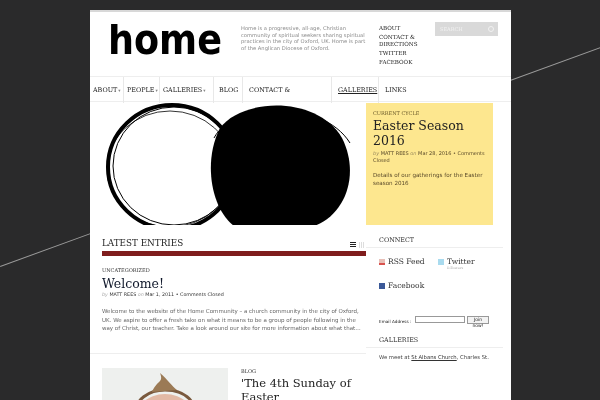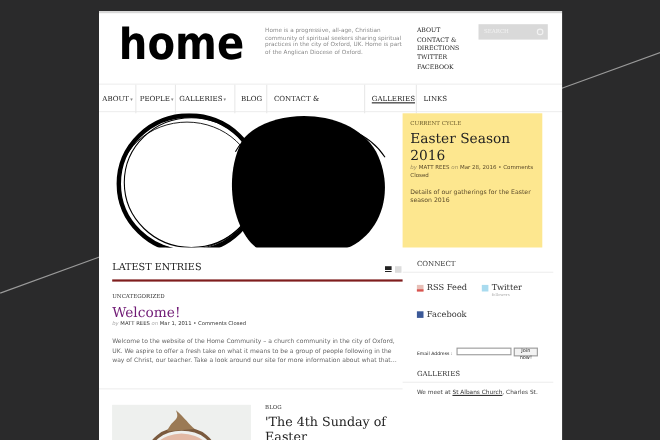--- a/index.html
+++ b/index.html
@@ -18,27 +18,27 @@
   .nav { position:absolute; left:0; top:66px; width:100%; height:26px; border-top:1px solid #eee; border-bottom:1px solid #eee; }
   .nav .item { position:absolute; top:0; height:26px; line-height:26px; font-family:"DejaVu Serif", serif; font-size:6.4px; color:#222; border-right:1px solid #e8e8e8; padding:0 3px; }
   .nav .chev { font-size:4.5px; color:#888; margin-left:1px; }
   .hero { position:absolute; left:12px; top:93px; width:264px; height:122px; }
   .featured { position:absolute; left:276px; top:93px; width:127px; height:122px; background:#fde78f; padding:6px 7px; }
   .f-cat { font-family:"DejaVu Serif", serif; font-size:5px; color:#6a5a2a; margin-top:1px; }
   .f-title { font-family:"DejaVu Serif", serif; font-size:12.5px; color:#222; margin-top:2px; line-height:15px; }
   .f-meta { font-size:5px; color:#5a4a2a; margin-top:2px; line-height:6.5px; }
   .f-meta i { color:#a09060; font-style:italic; }
   .f-excerpt { font-size:5.6px; color:#5a4a2a; margin-top:8px; line-height:8px; }
-  .latest-head { position:absolute; left:12px; top:226px; width:264px; height:20px; border-bottom:2px solid #7f1d1d; }
+  .latest-head { position:absolute; left:12px; top:226px; width:264px; height:20px; border-bottom:5px solid #7f1d1d; }
   .latest-title { font-family:"DejaVu Serif", serif; font-size:8.8px; color:#222; position:absolute; left:0; top:2px; }
   .view-list { position:absolute; left:248px; top:6px; width:6px; height:6px; background:repeating-linear-gradient(#222 0 1.2px, #fff 1.2px 2px); }
   .view-grid { position:absolute; left:257px; top:6px; width:6px; height:6px; background:repeating-linear-gradient(90deg,#ddd 0 1.5px,#fff 1.5px 2px); }
   .post1 { position:absolute; left:12px; top:257px; width:264px; }
   .p-cat { font-family:"DejaVu Serif", serif; font-size:5px; color:#333; }
-  .p-title { font-family:"DejaVu Serif", serif; font-size:12.5px; color:#701a75; margin-top:3px; line-height:15px; }
+  .p-title { font-family:"DejaVu Serif", serif; font-size:12.5px; color:#0f172a; margin-top:3px; line-height:15px; }
   .p-meta { font-size:4.8px; color:#333; margin-top:1px; }
   .p-meta i { color:#aaa; font-style:italic; }
   .p-excerpt { font-size:5.5px; color:#666; margin-top:10px; line-height:8.5px; }
   .divider2 { position:absolute; left:0; top:343px; width:276px; height:1px; background:#eee; }
   .thumb { position:absolute; left:12px; top:358px; width:126px; height:50px; background:#eef0ee; overflow:hidden; }
   .post2 { position:absolute; left:151px; top:358px; width:125px; }
   .p2-title { font-family:"DejaVu Serif", serif; font-size:11.5px; color:#222; line-height:13.5px; margin-top:3px; }
   .sidebar { position:absolute; left:276px; top:215px; width:145px; }
   .w-head { font-family:"DejaVu Serif", serif; font-size:6.4px; color:#333; padding-left:13px; height:16px; line-height:16px; border-bottom:1px solid #eee; margin:0 8px 0 0; }
   .connect { position:relative; height:62px; }

